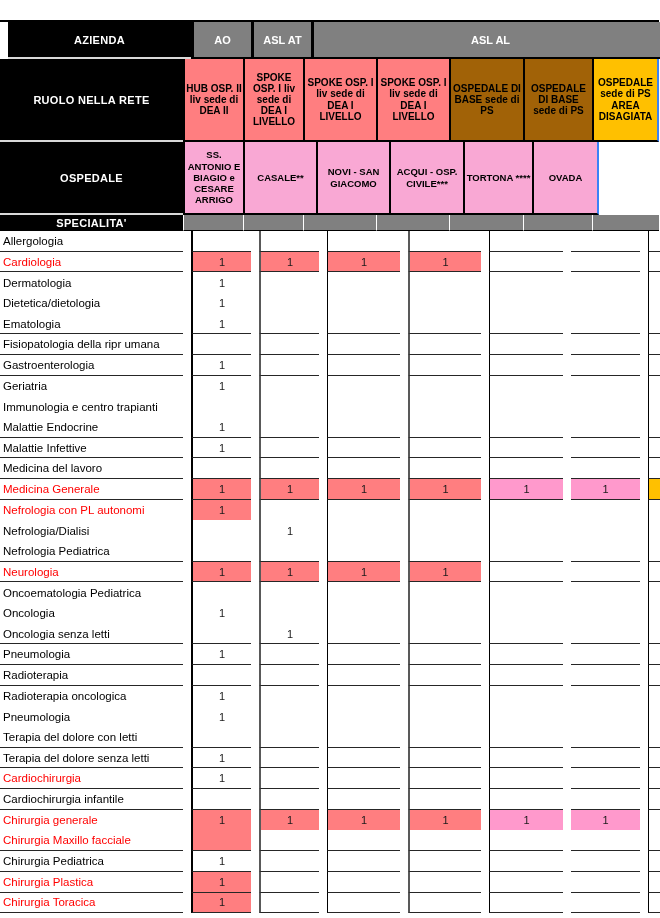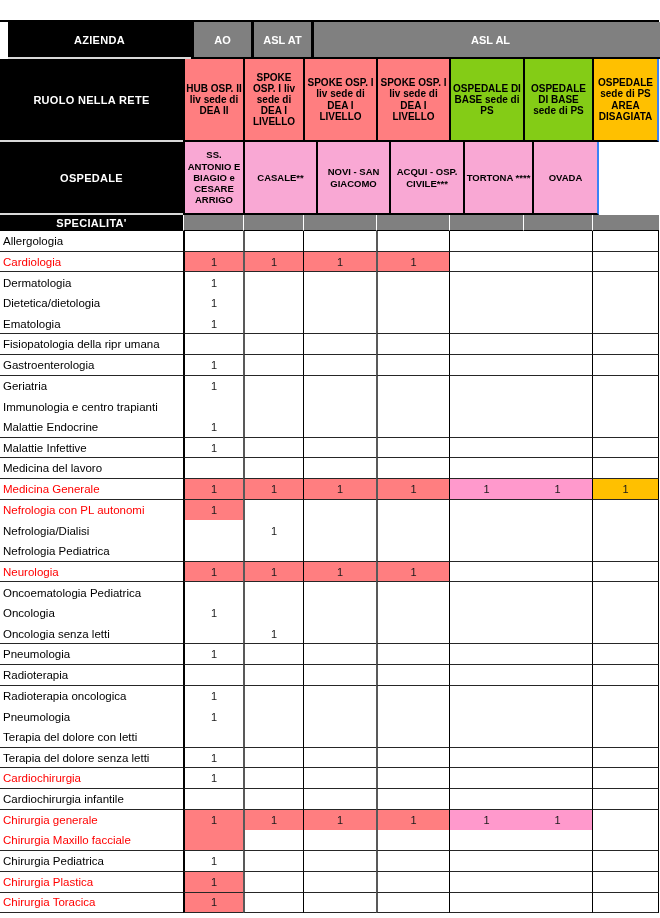--- a/index.html
+++ b/index.html
@@ -24,37 +24,37 @@
   .osped{background:#f9a8d4;font-size:9.5px;font-weight:bold;line-height:1.18;padding:1px 1px;color:#000;}
   .grayfill{background:#808080;border-left:1px solid #fff;}
   
   .c0,.c1{flex:0 0 60px;width:60px;}
   .c2,.c3{flex:0 0 73px;width:73px;}
   .c4{flex:0 0 74px;width:74px;}
   .c5{flex:0 0 69px;width:69px;}
   .c6{flex:0 0 67px;width:67px;}
   
   #tbody{height:682px;display:flex;flex-direction:column;}
-  .brow{flex:1;display:flex;width:533px;}
+  .brow{flex:1;display:flex;width:533px;gap:8px;}
   .nm{justify-content:flex-start;text-align:left;padding-left:3px;font-size:11.5px;color:#000;}
   .redtxt{color:#ff0000;}
   .vcell{font-size:11px;color:#1a1a1a;}
   .bc0{border-left:2px solid #000;}
   .bc1{border-left:2px solid #595959;}
   .bc2{border-left:1px solid #000;}
   .bc3{border-left:2px solid #595959;}
   .bc4{border-left:1px solid #000;}
   .bc5{}
   .bc6{border-left:1px solid #000;border-right:1px solid #000;}
   .bl{border-bottom:1px solid #262626;}
   .fR{background:#ff7e80;}
   .fP{background:#ff99cc;}
   .fG{background:#ffc000;}
   .hfR{background:#ff7e80;}
-  .hfP{background:#84cc16;}
+  .hfP{background:#a16207;}
   .hfG{background:#ffc000;}
 </style>
 </head>
 <body>
 
 <div id="tbl">
   <div class="row" id="r-azienda">
     <div class="cell namecol blackcell hbl">AZIENDA</div>
 
   <div class="cell graycell hb2" style="flex: 0 0 60px; width: 60px;">AO</div>

